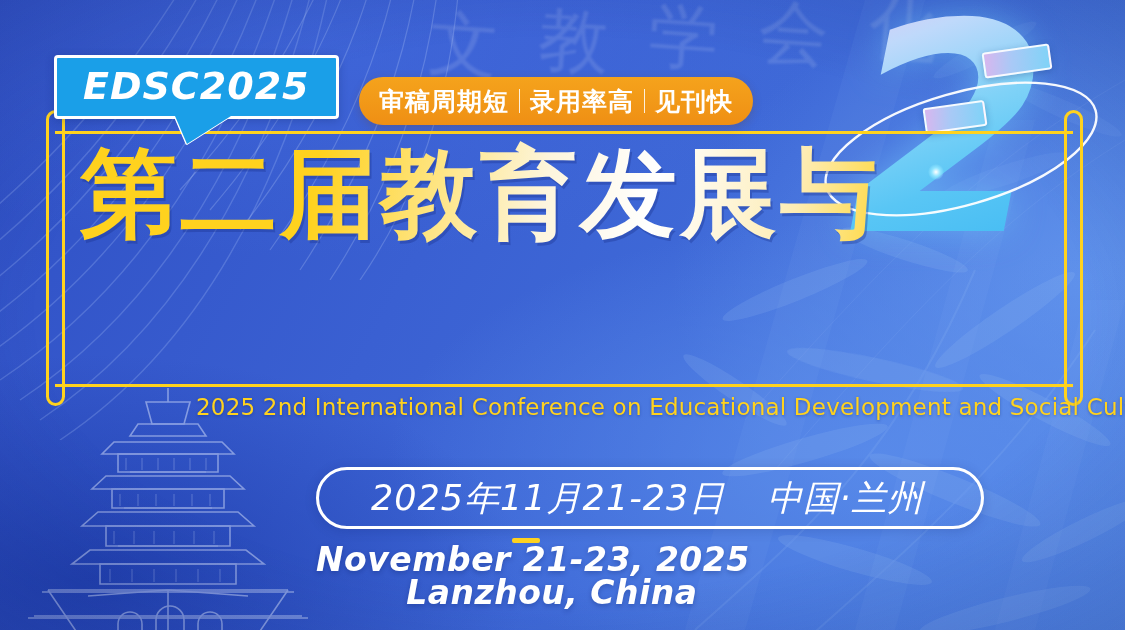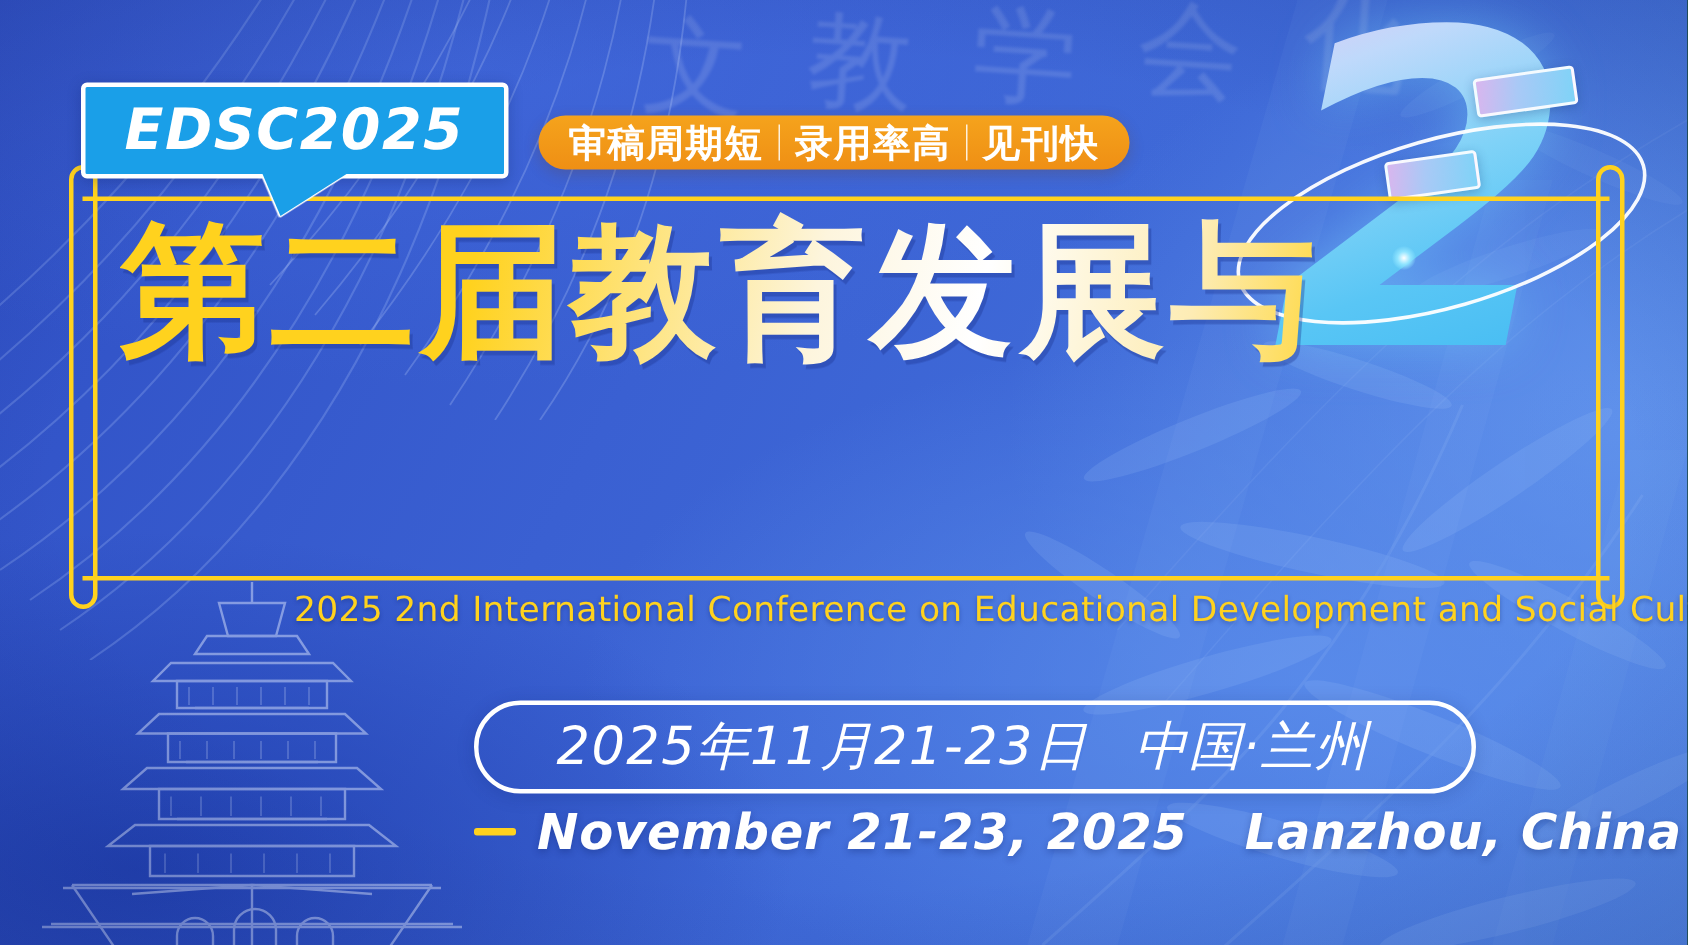--- a/index.html
+++ b/index.html
@@ -3,21 +3,21 @@
 <meta charset="utf-8">
 <style>
   * { margin:0; padding:0; box-sizing:border-box; }
   html,body { background:#222; }
   body { font-family:"Liberation Sans", sans-serif; }
 
   .banner{
     position:relative;
     width:1125px; height:630px;
     overflow:hidden;
-    background:#0f766e;
+    background:#4c1d95;
     padding-left:48px;
   }
 
   
   .bg-base{
     position:absolute; inset:0;
     background:
       radial-gradient(ellipse 70% 60% at 78% 72%, rgba(90,140,235,.85) 0%, rgba(70,115,220,0) 62%),
       radial-gradient(ellipse 55% 70% at 96% 45%, rgba(105,155,240,.70) 0%, rgba(80,125,225,0) 66%),
       radial-gradient(ellipse 60% 55% at 8% 92%, rgba(28,58,168,.80) 0%, rgba(40,70,190,0) 65%),
@@ -94,21 +94,21 @@
   }
   .badge-offset{
     position:absolute; left:-9px; top:-9px; width:100%; height:100%;
     border:3px solid #ffffff; border-radius:4px; opacity:.9;
     z-index:-1;
   }
 
   
   .pill{
     position:absolute; left:359px; top:77px;
-    height:36px;
+    height:48px;
     background:linear-gradient(180deg,#f5a31c 0%, #ef8f14 100%);
     border-radius:26px;
     display:flex; align-items:center;
     padding:0 20px;
     box-shadow:0 3px 10px rgba(120,60,0,.22);
   }
   .pill-text{
     color:#ffffff; font-size:25px; font-weight:bold;
     font-family:"DejaVu Sans", sans-serif;
     letter-spacing:1px; white-space:nowrap; line-height:1;
@@ -189,25 +189,25 @@
     display:flex; align-items:center;
     padding-left:52px;
     box-shadow:0 2px 12px rgba(10,30,100,.18);
   }
   .datebox-cn{
     color:#ffffff;
     font-family:"DejaVu Sans", sans-serif;
     font-style:italic; font-weight:normal;
     font-size:35px; letter-spacing:1px; white-space:nowrap; line-height:1;
   }
-  .datebox-city{ margin-left:31px; }
+  .datebox-city{ margin-left:42px; }
 
   .date-en-row{
     position:absolute; left:316px; top:538px;
-    display:flex; align-items:center;
+    display:flex; align-items:center;flex-direction:column;
   }
   .date-dash{
     width:28px; height:5px; background:#ffd21e; border-radius:2px;
     margin-right:14px;
   }
   .date-en{
     color:#ffffff;
     font-family:"DejaVu Sans", sans-serif;
     font-style:italic; font-weight:bold;
     font-size:33px; letter-spacing:.5px; white-space:nowrap; line-height:1;

